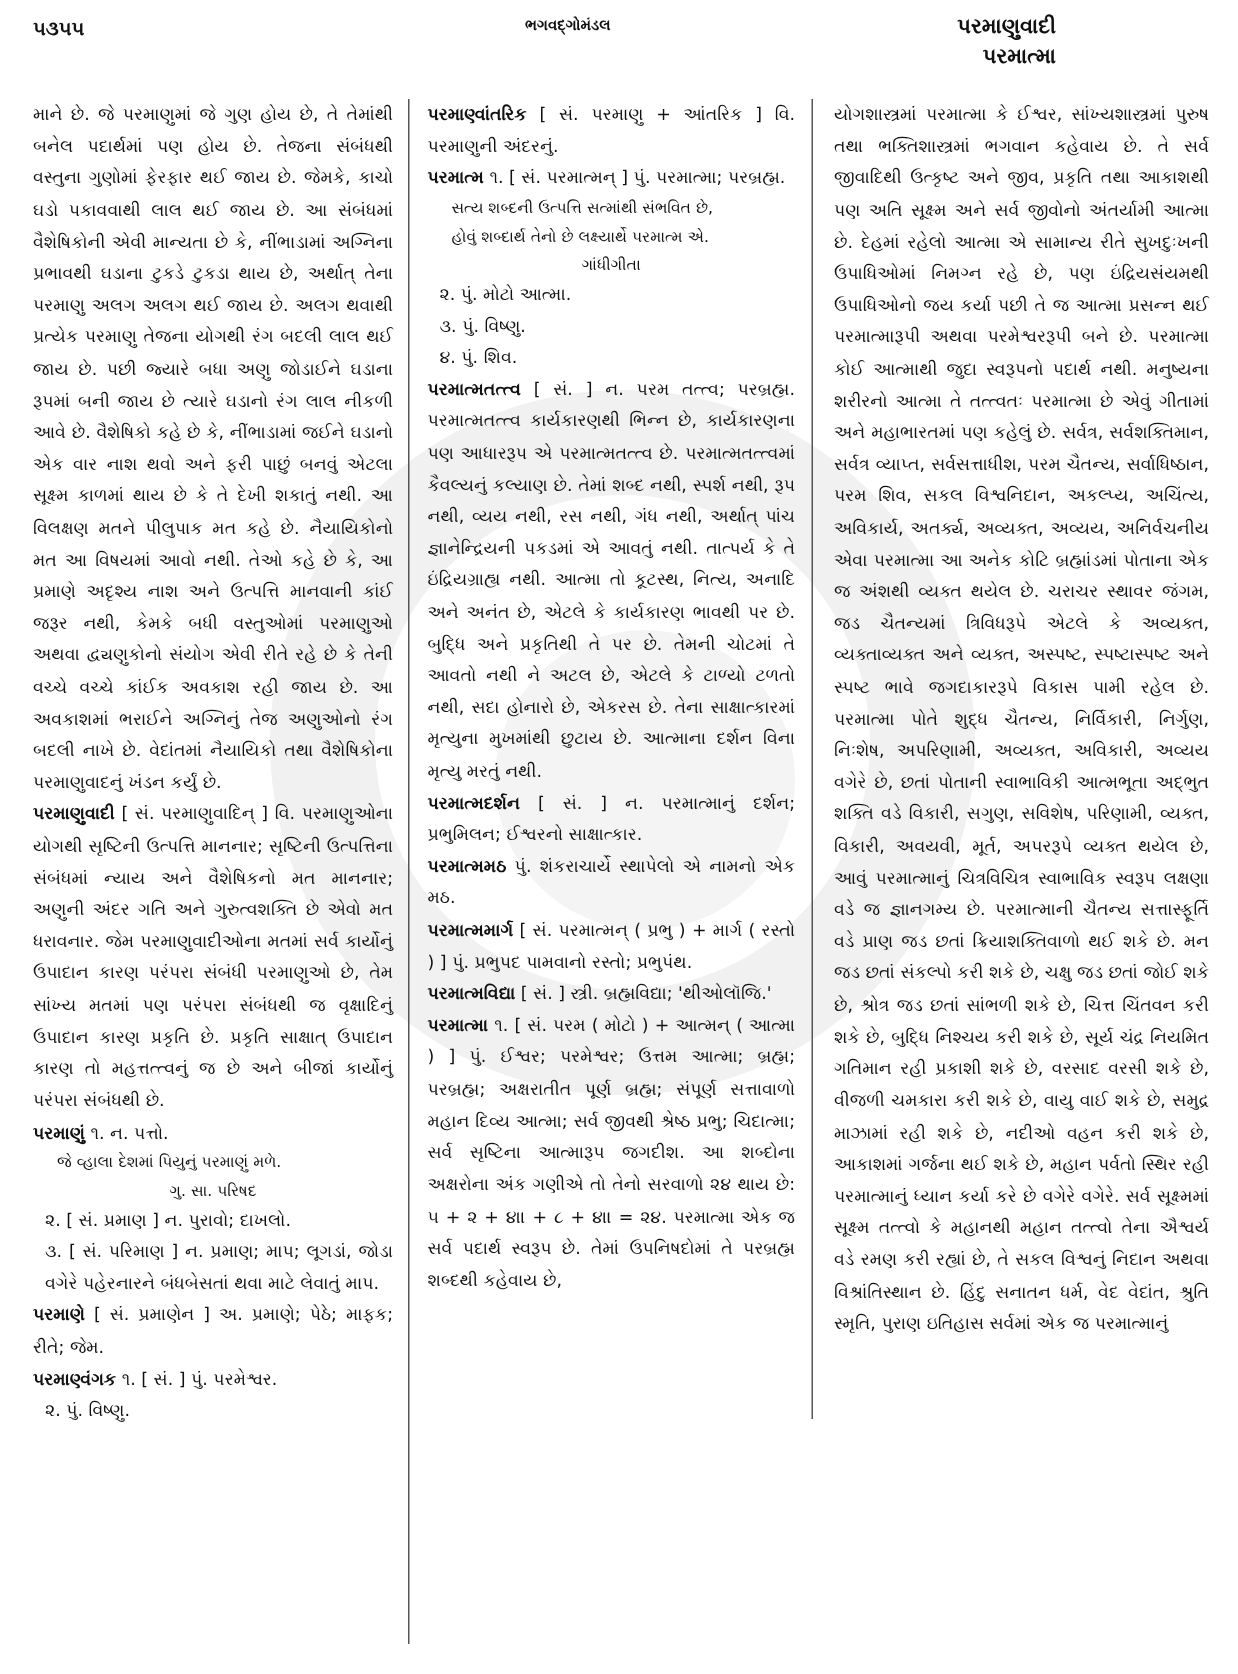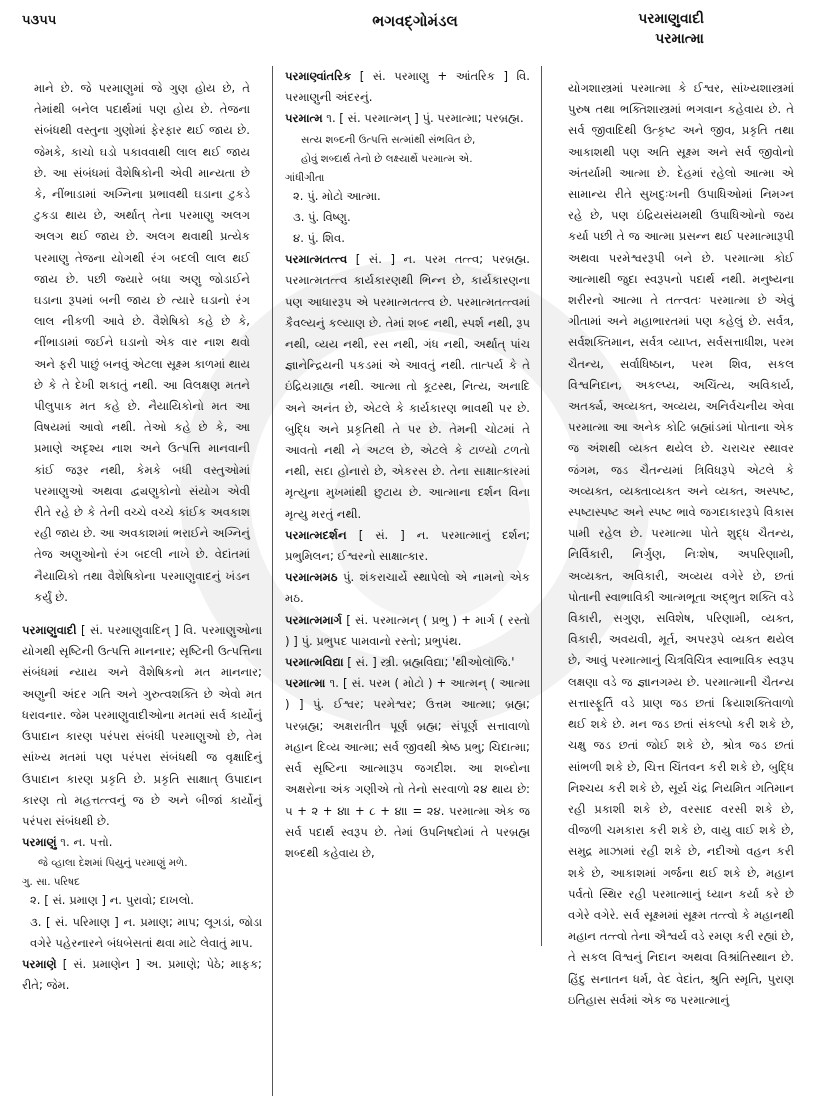--- a/index.html
+++ b/index.html
@@ -12,37 +12,37 @@
     position: absolute; left: 180px; top: 260px; width: 470px; height: 470px;
     border-radius: 50%; border: 70px solid #f1f1f1; box-sizing: border-box;
     pointer-events: none;
   }
   .watermark2 {
     position: absolute; left: 330px; top: 420px; width: 200px; height: 200px;
     border-radius: 50%; background: #f4f4f4; pointer-events: none;
   }
   .header { position: absolute; left: 0; top: 0; width: 722px; height: 60px; }
   .hdr-page { position: absolute; left: 22px; top: 12px; font-size: 13px; font-weight: bold; }
-  .hdr-title { position: absolute; left: 350px; top: 12px; width: 130px; text-align: center; font-size: 15px; font-weight: bold; }
+  .hdr-title { position: absolute; left: 350px; top: 12px; width: 130px; text-align: left; font-size: 10px; font-weight: bold; }
   .hdr-guide1 { position: absolute; right: 18px; top: 10px; font-size: 14px; font-weight: bold; text-align: right; }
   .hdr-guide2 { position: absolute; right: 18px; top: 30px; font-size: 14px; font-weight: bold; text-align: right; }
 
   .col { position: absolute; top: 66px; font-size: 11.6px; line-height: 21.2px; text-align: justify; }
   .col1 { left: 22px; width: 240px; }
   .col2 { left: 285px; width: 245px; }
   .col3 { left: 556px; width: 250px; }
   .divider { position: absolute; top: 66px; width: 1px; background: #555555; }
   .div1 { left: 272px; height: 1030px; }
   .div2 { left: 541px; height: 880px; }
 
-  p { margin: 12px; }
+  p { margin: 0; }
   .entry { margin-top: 0; }
   .hw { font-weight: bold; }
   .quote { font-size: 10.4px; line-height: 19px; padding-left: 16px; }
-  .cite { font-size: 10.4px; text-align: left; line-height: 18px; }
+  .cite { font-size: 10.4px; text-align: center; line-height: 18px; }
   .sense { padding-left: 8px; }
 </style>
 </head>
 <body>
 
 <div class="watermark"></div>
 <div class="watermark2"></div>
 
 <div class="header">
   <div class="hdr-page">૫૩૫૫</div>
@@ -70,20 +70,25 @@
     <div class="cite">ગુ. સા. પરિષદ</div>
     <div class="sense">૨. [ સં. પ્રમાણ ] ન. પુરાવો; દાખલો.</div>
     <div class="sense">૩. [ સં. પરિમાણ ] ન. પ્રમાણ; માપ; લૂગડાં, જોડા વગેરે પહેરનારને બંધબેસતાં થવા માટે લેવાતું માપ.</div>
   </div>
 
   <div class="entry">
     <span class="hw">પરમાણે</span>
     <span>[ સં. પ્રમાણેન ] અ. પ્રમાણે; પેઠે; માફક; રીતે; જેમ.</span>
   </div>
 
+  <div class="entry">
+    <span class="hw">પરમાણ્વંગક</span>
+    <span>૧. [ સં. ] પું. પરમેશ્વર.</span>
+    <div class="sense">૨. પું. વિષ્ણુ.</div>
+  </div>
 </div>
 
 <div class="col col2">
   <div>
     <span class="hw">પરમાણ્વાંતરિક</span>
     <span>[ સં. પરમાણુ + આંતરિક ] વિ. પરમાણુની અંદરનું.</span>
   </div>
 
   <div class="entry">
     <span class="hw">પરમાત્મ</span>

